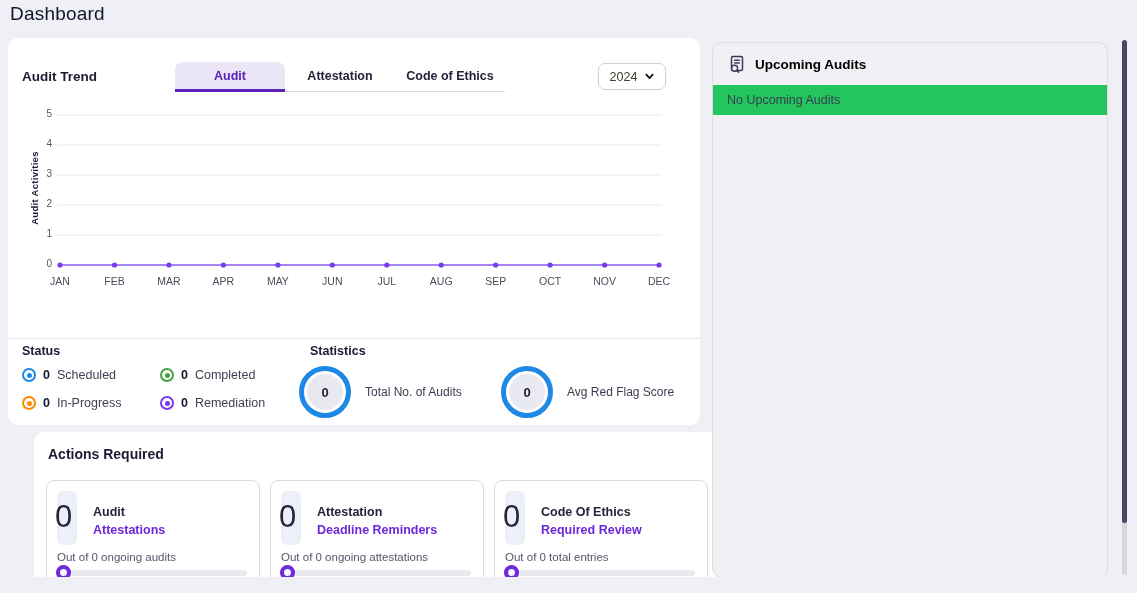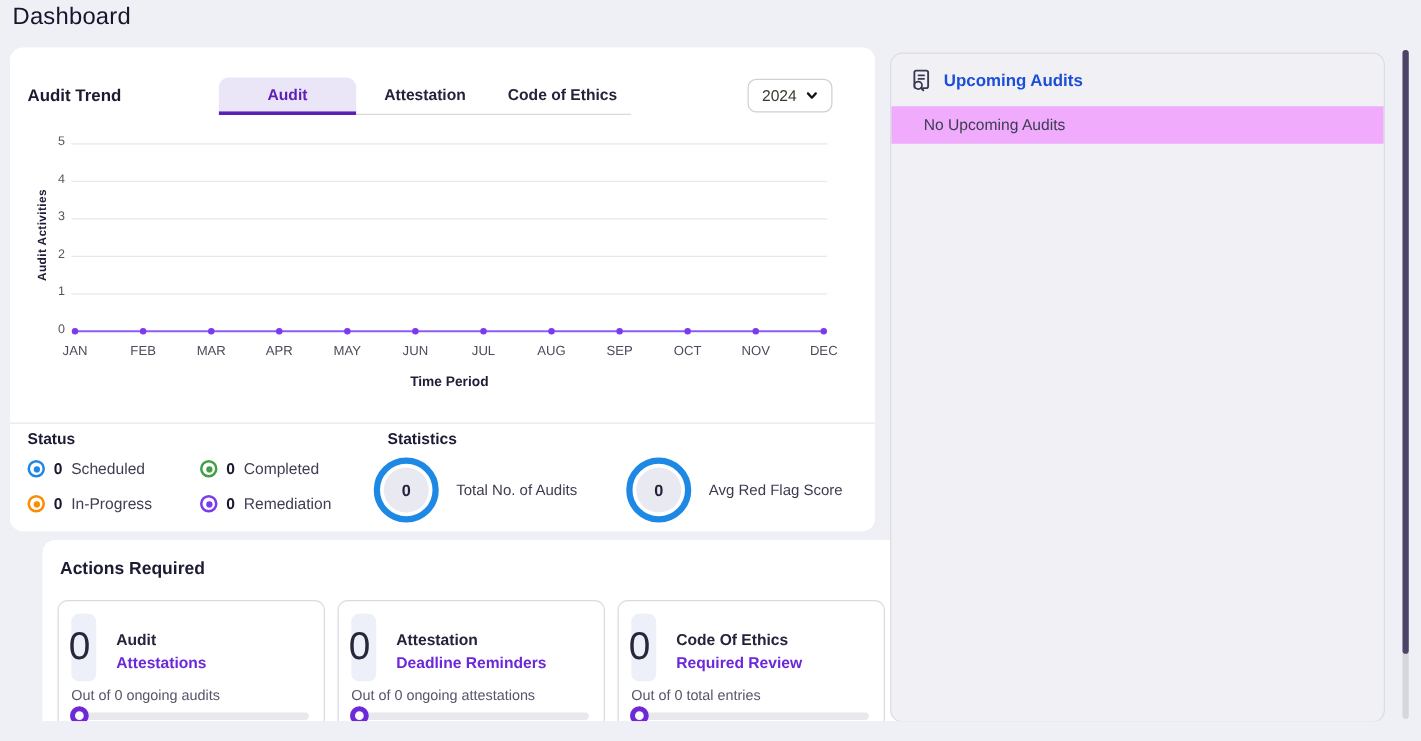--- a/index.html
+++ b/index.html
@@ -90,22 +90,22 @@
     position:absolute; left:-1px; top:-5px; width:15px; height:15px;
     border:4px solid #6d28d9; border-radius:50%; background:#fafafd;
   }
 
   
   .right-panel {
     position:absolute; left:712px; top:42px; width:396px; height:536px;
     background:#f1f1f5; border:1px solid #dcdce2; border-radius:10px; overflow:hidden;
   }
   .panel-header { height:42px; display:flex; align-items:center; gap:8px; padding:0 14px; }
-  .panel-header .ht { font-size:13.5px; font-weight:700; color:#1d4ed8; }
-  .panel-row { height:30px; background:#f0abfc; display:flex; align-items:center; padding:0 26px; font-size:12.5px; color:#3c3c50; }
+  .panel-header .ht { font-size:13.5px; font-weight:700; color:#000000; }
+  .panel-row { height:30px; background:#22c55e; display:flex; align-items:center; padding:0 14px; font-size:12.5px; color:#3c3c50; }
   .panel-gap { height:32px; }
 
   
   .bottom-strip { position:absolute; left:0; top:577px; width:100%; height:16px; background:#eef0f6; }
   .scroll-track { position:absolute; left:1122px; top:40px; width:5px; height:535px; background:#d6d6db; border-radius:3px; }
   .scroll-thumb { position:absolute; left:1122px; top:40px; width:5px; height:483px; background:#4c4367; border-radius:3px; cursor:pointer; }
 </style>
 </head>
 <body>
 
@@ -166,21 +166,20 @@
   <span class="mon" style="left:215.4px">APR</span>
   <span class="mon" style="left:269.9px">MAY</span>
   <span class="mon" style="left:324.3px">JUN</span>
   <span class="mon" style="left:378.8px">JUL</span>
   <span class="mon" style="left:433.2px">AUG</span>
   <span class="mon" style="left:487.7px">SEP</span>
   <span class="mon" style="left:542.1px">OCT</span>
   <span class="mon" style="left:596.6px">NOV</span>
   <span class="mon" style="left:651px">DEC</span>
 
-  <div class="xaxis-title">Time Period</div>
 
   <div class="divider"></div>
 
   <div class="sec-title" style="left:14px; top:306px">Status</div>
   <div class="status-item" style="left:14px; top:330px">
     <span class="radio blue">
         <span class="dot"></span>
       </span>
     <b>0</b>
     <span>Scheduled</span>

